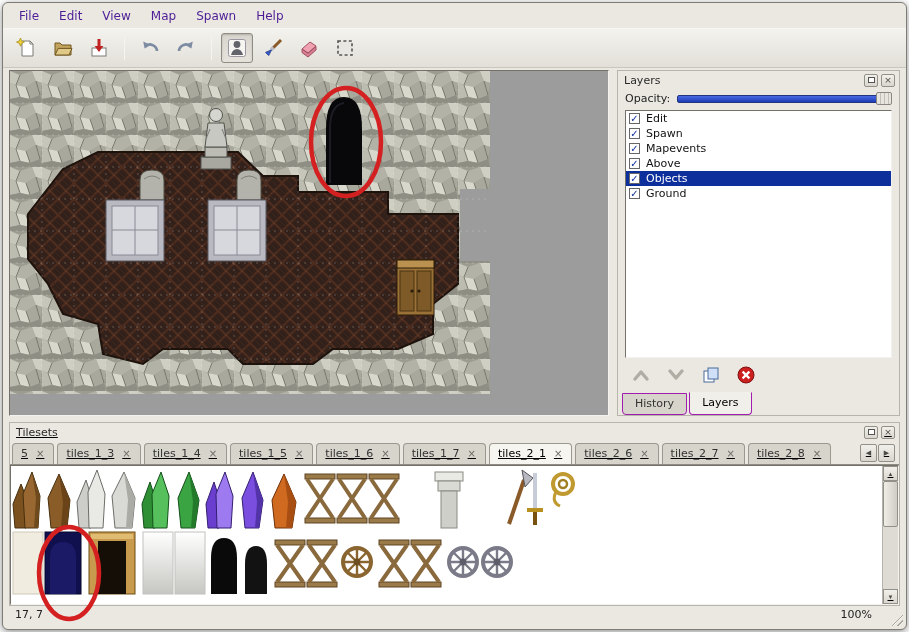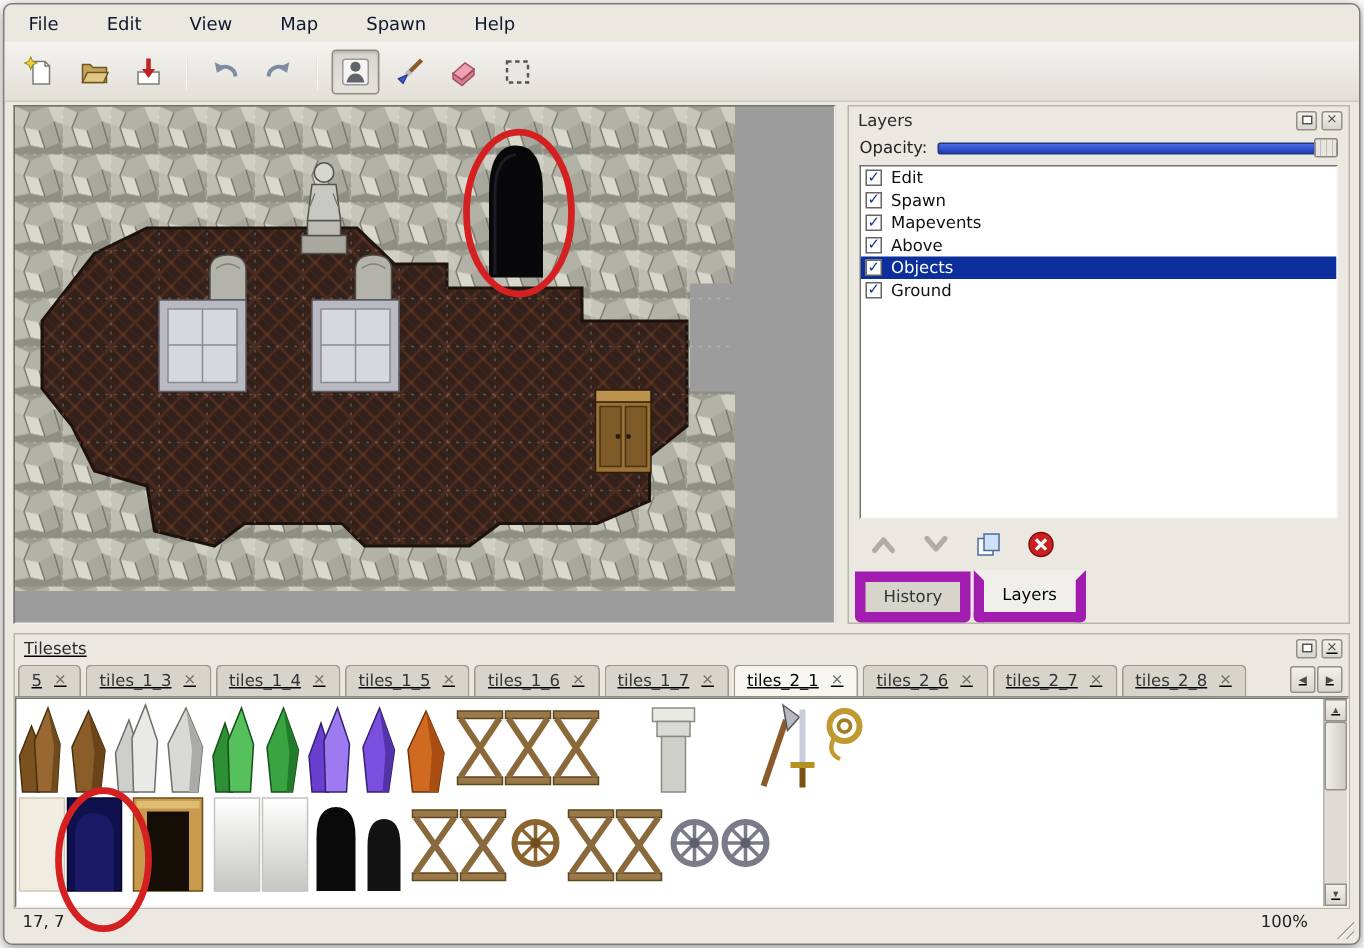--- a/index.html
+++ b/index.html
@@ -7,21 +7,21 @@
   body { position:relative; overflow:hidden; }
 
   .window {
     position:absolute; left:2px; top:2px; width:905px; height:628px;
     background:#ebe8e2; border:1px solid #7f7c76; border-radius:6px;
     box-shadow:0 2px 9px rgba(0,0,0,.45);
     display:flex; flex-direction:column; overflow:hidden;
   }
 
   
-  .menubar { display:flex; gap:16px; padding:4px 8px 3px; font-size:12px; color:#0f172a; }
+  .menubar { display:flex; gap:4px; padding:4px 8px 3px; font-size:12px; color:#4c1d95; }
   .menu-item { padding:2px 8px; border-radius:2px; cursor:default; }
 
   
   .toolbar {
     display:flex; align-items:center; gap:4px; padding:4px 8px;
     border-top:1px solid #f8f6f2; border-bottom:1px solid #c9c6bf;
     background:linear-gradient(#f4f2ee,#e2dfd8);
   }
   .tb-btn { width:32px; height:30px; border:1px solid transparent; background:transparent; border-radius:3px;
     display:flex; align-items:center; justify-content:center; cursor:default; }
@@ -38,38 +38,38 @@
 
   
   .dock { background:#ebe8e2; border:1px solid #b7b4ac; display:flex; flex-direction:column; }
   .dock-header { display:flex; align-items:center; height:18px; padding:1px 4px 1px 6px; font-size:11px; color:#2a2a2a; }
   .dock-title { flex:1; }
   .mini-btn { width:14px; height:13px; border:1px solid #93908a; background:linear-gradient(#f2f0ea,#d9d6cf);
     font-size:9px; line-height:10px; text-align:center; color:#4a4a46; margin-left:3px; border-radius:2px; cursor:default; display:flex; align-items:center; justify-content:center; }
   .float-glyph { width:7px; height:6px; border:1px solid #55534e; background:#fff; display:block; }
 
   
-  .layers-dock { width:335px; }
+  .layers-dock { width:283px; }
   .opacity-row { display:flex; align-items:flex-start; gap:7px; padding:3px 7px 5px; font-size:11px; color:#222; }
   .slider { position:relative; flex:1; height:13px; }
   .slider-track { position:absolute; left:0; right:0; top:3px; height:8px; border:1px solid #23357e; border-radius:2px;
      background:linear-gradient(#4a6ae4,#1d3cb4); }
   .slider-handle { position:absolute; right:0; top:0; width:16px; height:13px; border:1px solid #8a877f; border-radius:2px;
      background:repeating-linear-gradient(90deg,#e8e5de 0 3px,#c2bfb8 3px 4px); }
   .layer-list { flex:1; margin:0 7px; background:#fff; overflow:hidden;
      border:1px solid; border-color:#74716b #f4f2ee #f4f2ee #74716b; }
   .layer-row { display:flex; align-items:center; gap:6px; height:15px; padding:0 3px; font-size:11px; color:#111; cursor:default; }
   .layer-row.selected { background:#0d2f9c; color:#fff; }
   .checkbox { width:11px; height:11px; background:#fff; border:1px solid #666; display:flex; align-items:center; justify-content:center;
      font-size:10px; line-height:10px; color:#0d2f9c; font-weight:bold; flex:0 0 auto; }
   .layer-actions { display:flex; align-items:center; gap:9px; padding:6px 10px 4px; }
   .icon-btn { width:26px; height:22px; background:transparent; border:1px solid transparent; border-radius:2px;
      display:flex; align-items:center; justify-content:center; cursor:default; }
   .dock-tabs { display:flex; gap:2px; padding:3px 4px 0; }
-  .dock-tab { font-size:11px; padding:3px 12px 4px; border:7px solid #a21caf; border-radius:0 0 4px 4px; background:#d7d4cc; color:#333; cursor:default;text-align:center; }
+  .dock-tab { font-size:11px; padding:3px 12px 4px; border:1px solid #a21caf; border-radius:0 0 4px 4px; background:#d7d4cc; color:#333; cursor:default;text-align:center; }
   .dock-tab.active { background:#f1efe9; border-top-color:#f1efe9; margin-top:-1px; color:#000; }
 
   
   .tilesets-dock { margin:2px 6px 0; height:184px;text-decoration:underline; }
   .ts-tabbar { display:flex; align-items:flex-end; padding:2px 2px 0 2px; border-bottom:1px solid #8f8c84; white-space:nowrap; overflow:hidden; }
   .ts-tabs { flex:1; display:flex; gap:3px; overflow:hidden; }
   .ts-tab { display:flex; align-items:center; gap:7px; font-size:11px; padding:3px 8px 4px; margin-bottom:-1px;
      border:1px solid #9b988f; border-bottom:1px solid #8f8c84; border-radius:4px 4px 0 0; background:#d7d4cc; color:#333; cursor:default; }
   .ts-tab.active { background:#f7f5f0; border-bottom-color:#f7f5f0; color:#000; }
   .ts-tab-close { font-size:10px; line-height:10px; color:#6e6b66; padding:0 1px; }

